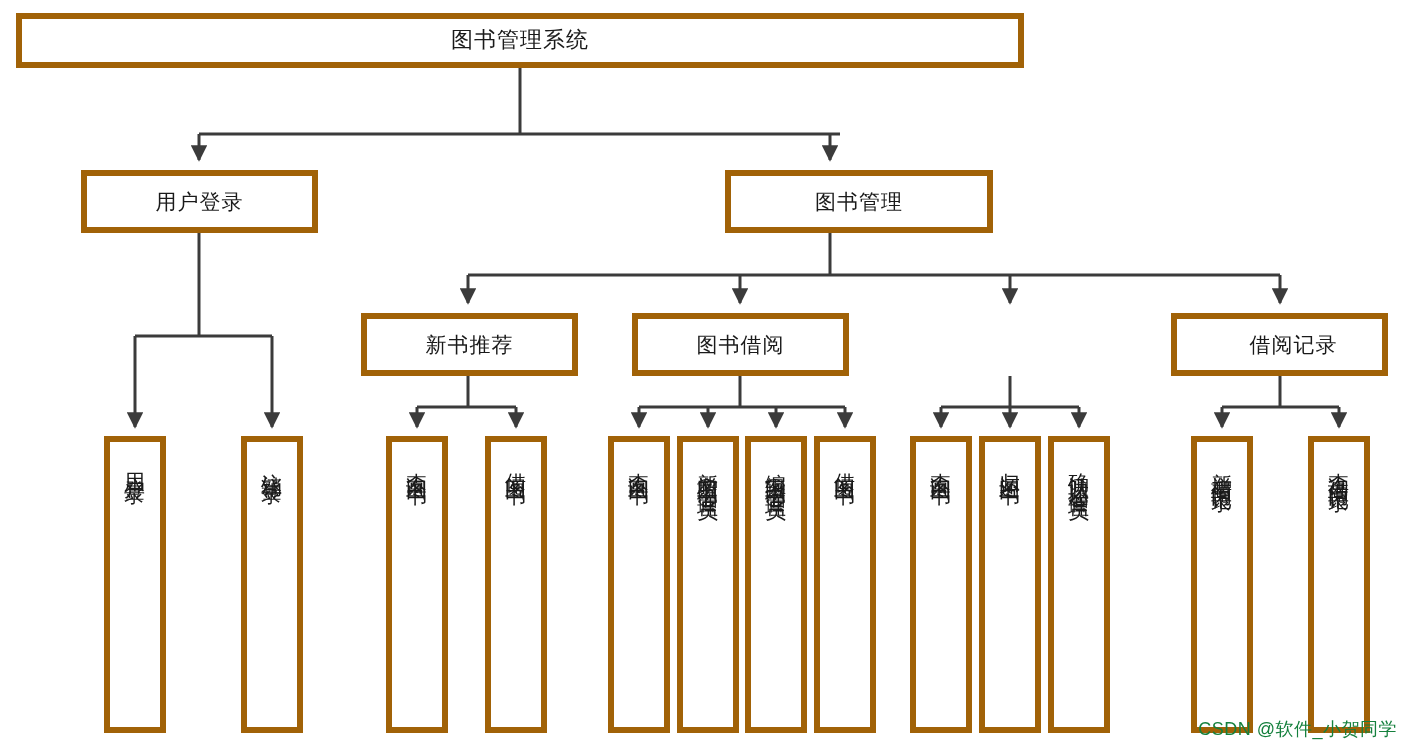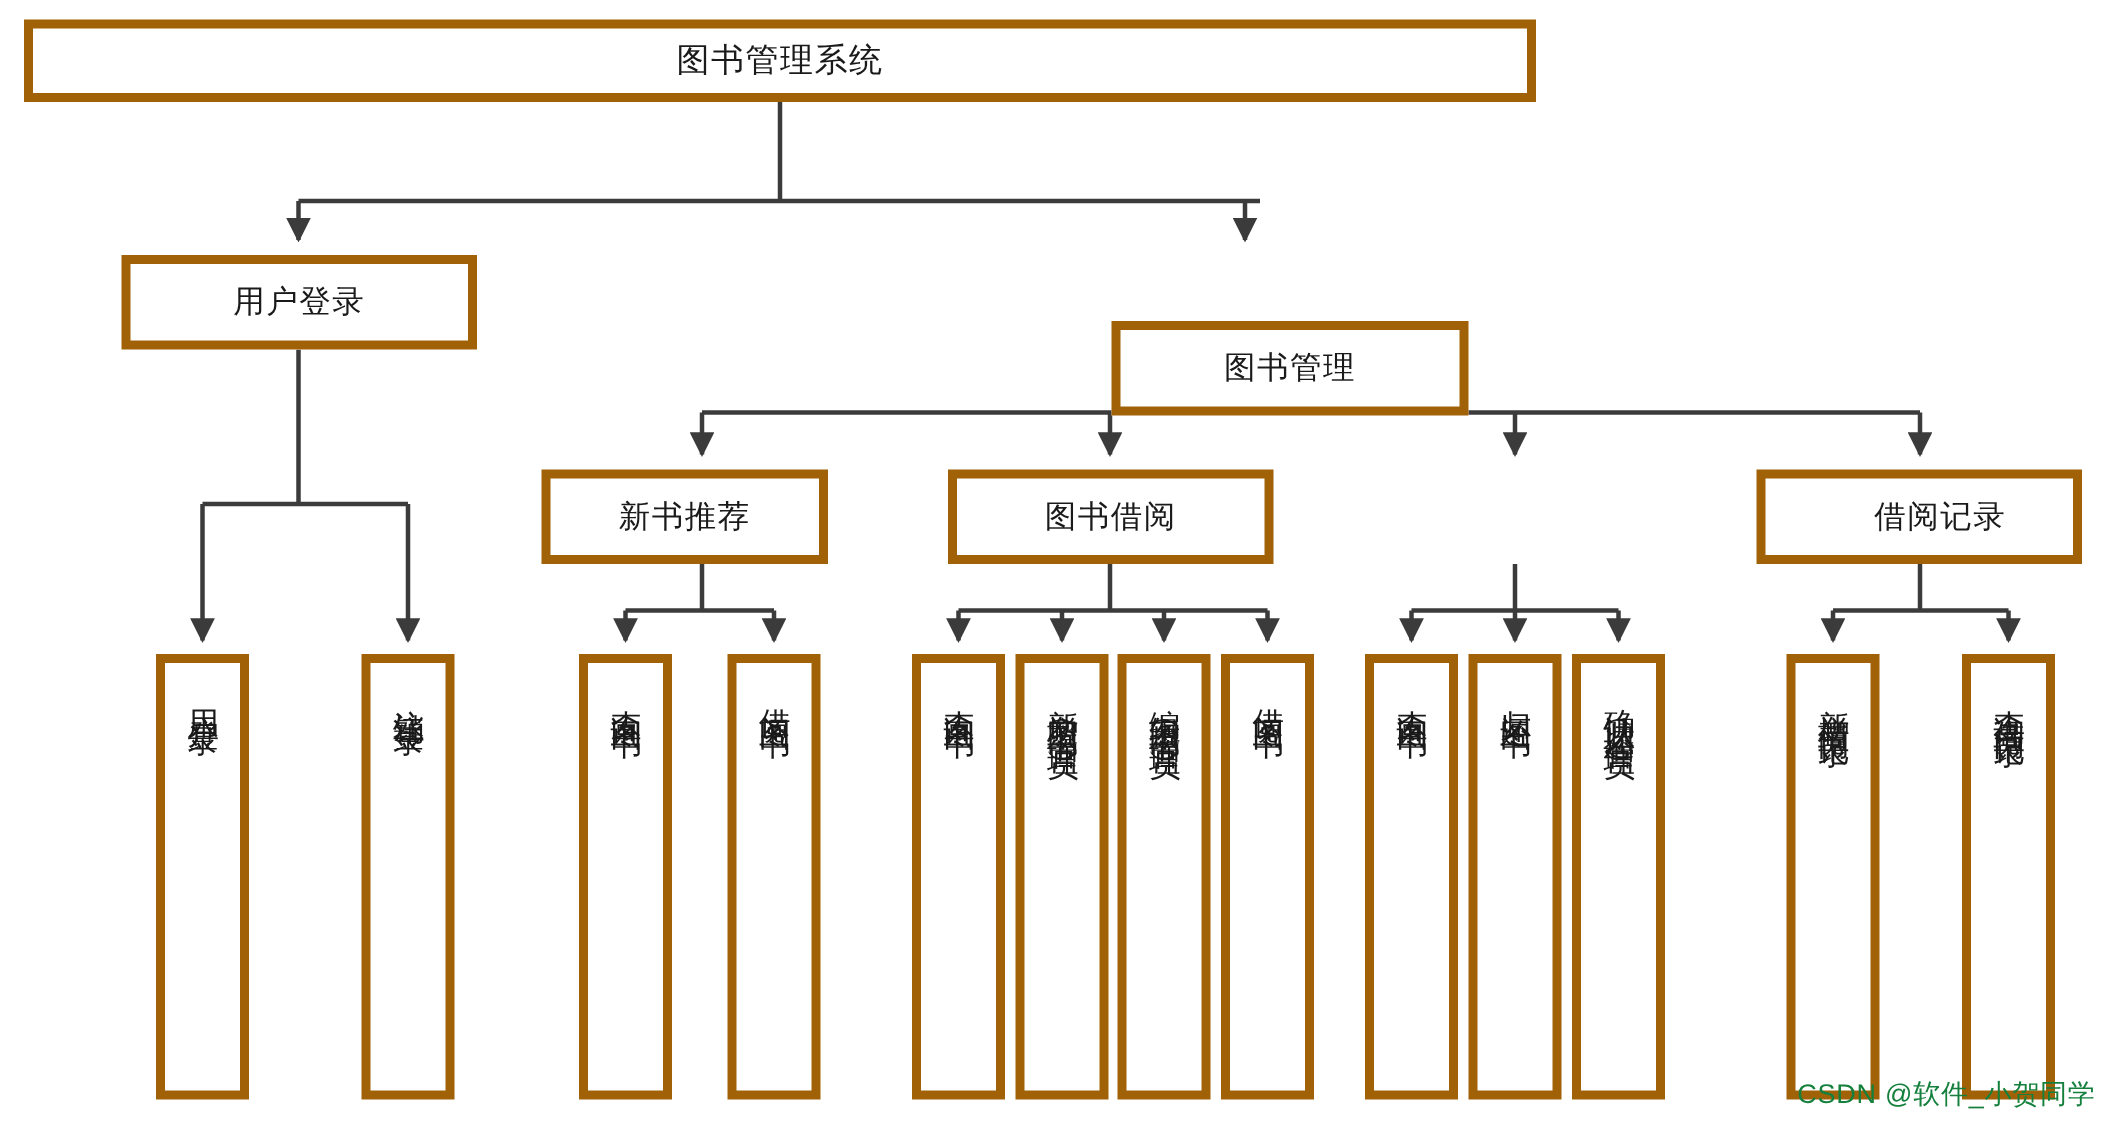--- a/index.html
+++ b/index.html
@@ -124,25 +124,25 @@
     </g>
   </svg>
 
   <div class="node horiz root" style="left:16px; top:13px; width:1008px; height:55px;">
     <span>图书管理系统</span>
   </div>
 
   <div class="node horiz" style="left:81px; top:170px; width:237px; height:63px;">
     <span>用户登录</span>
   </div>
-  <div class="node horiz" style="left:741px; top:170px; width:238px; height:63px;margin-top:44px;">
+  <div class="node horiz" style="left:725px; top:170px; width:268px; height:63px;">
     <span>图书管理</span>
   </div>
 
-  <div class="node horiz" style="left:361px; top:313px; width:191px; height:63px;">
+  <div class="node horiz" style="left:361px; top:313px; width:217px; height:63px;">
     <span>新书推荐</span>
   </div>
   <div class="node horiz" style="left:632px; top:313px; width:217px; height:63px;">
     <span>图书借阅</span>
   </div>
   <div class="node horiz" style="left:1171px; top:313px; width:217px; height:63px;padding-left:28px;">
     <span>借阅记录</span>
   </div>
 
   <div class="node leaf" style="left:104px; top:436px; width:62px; height:297px;">

